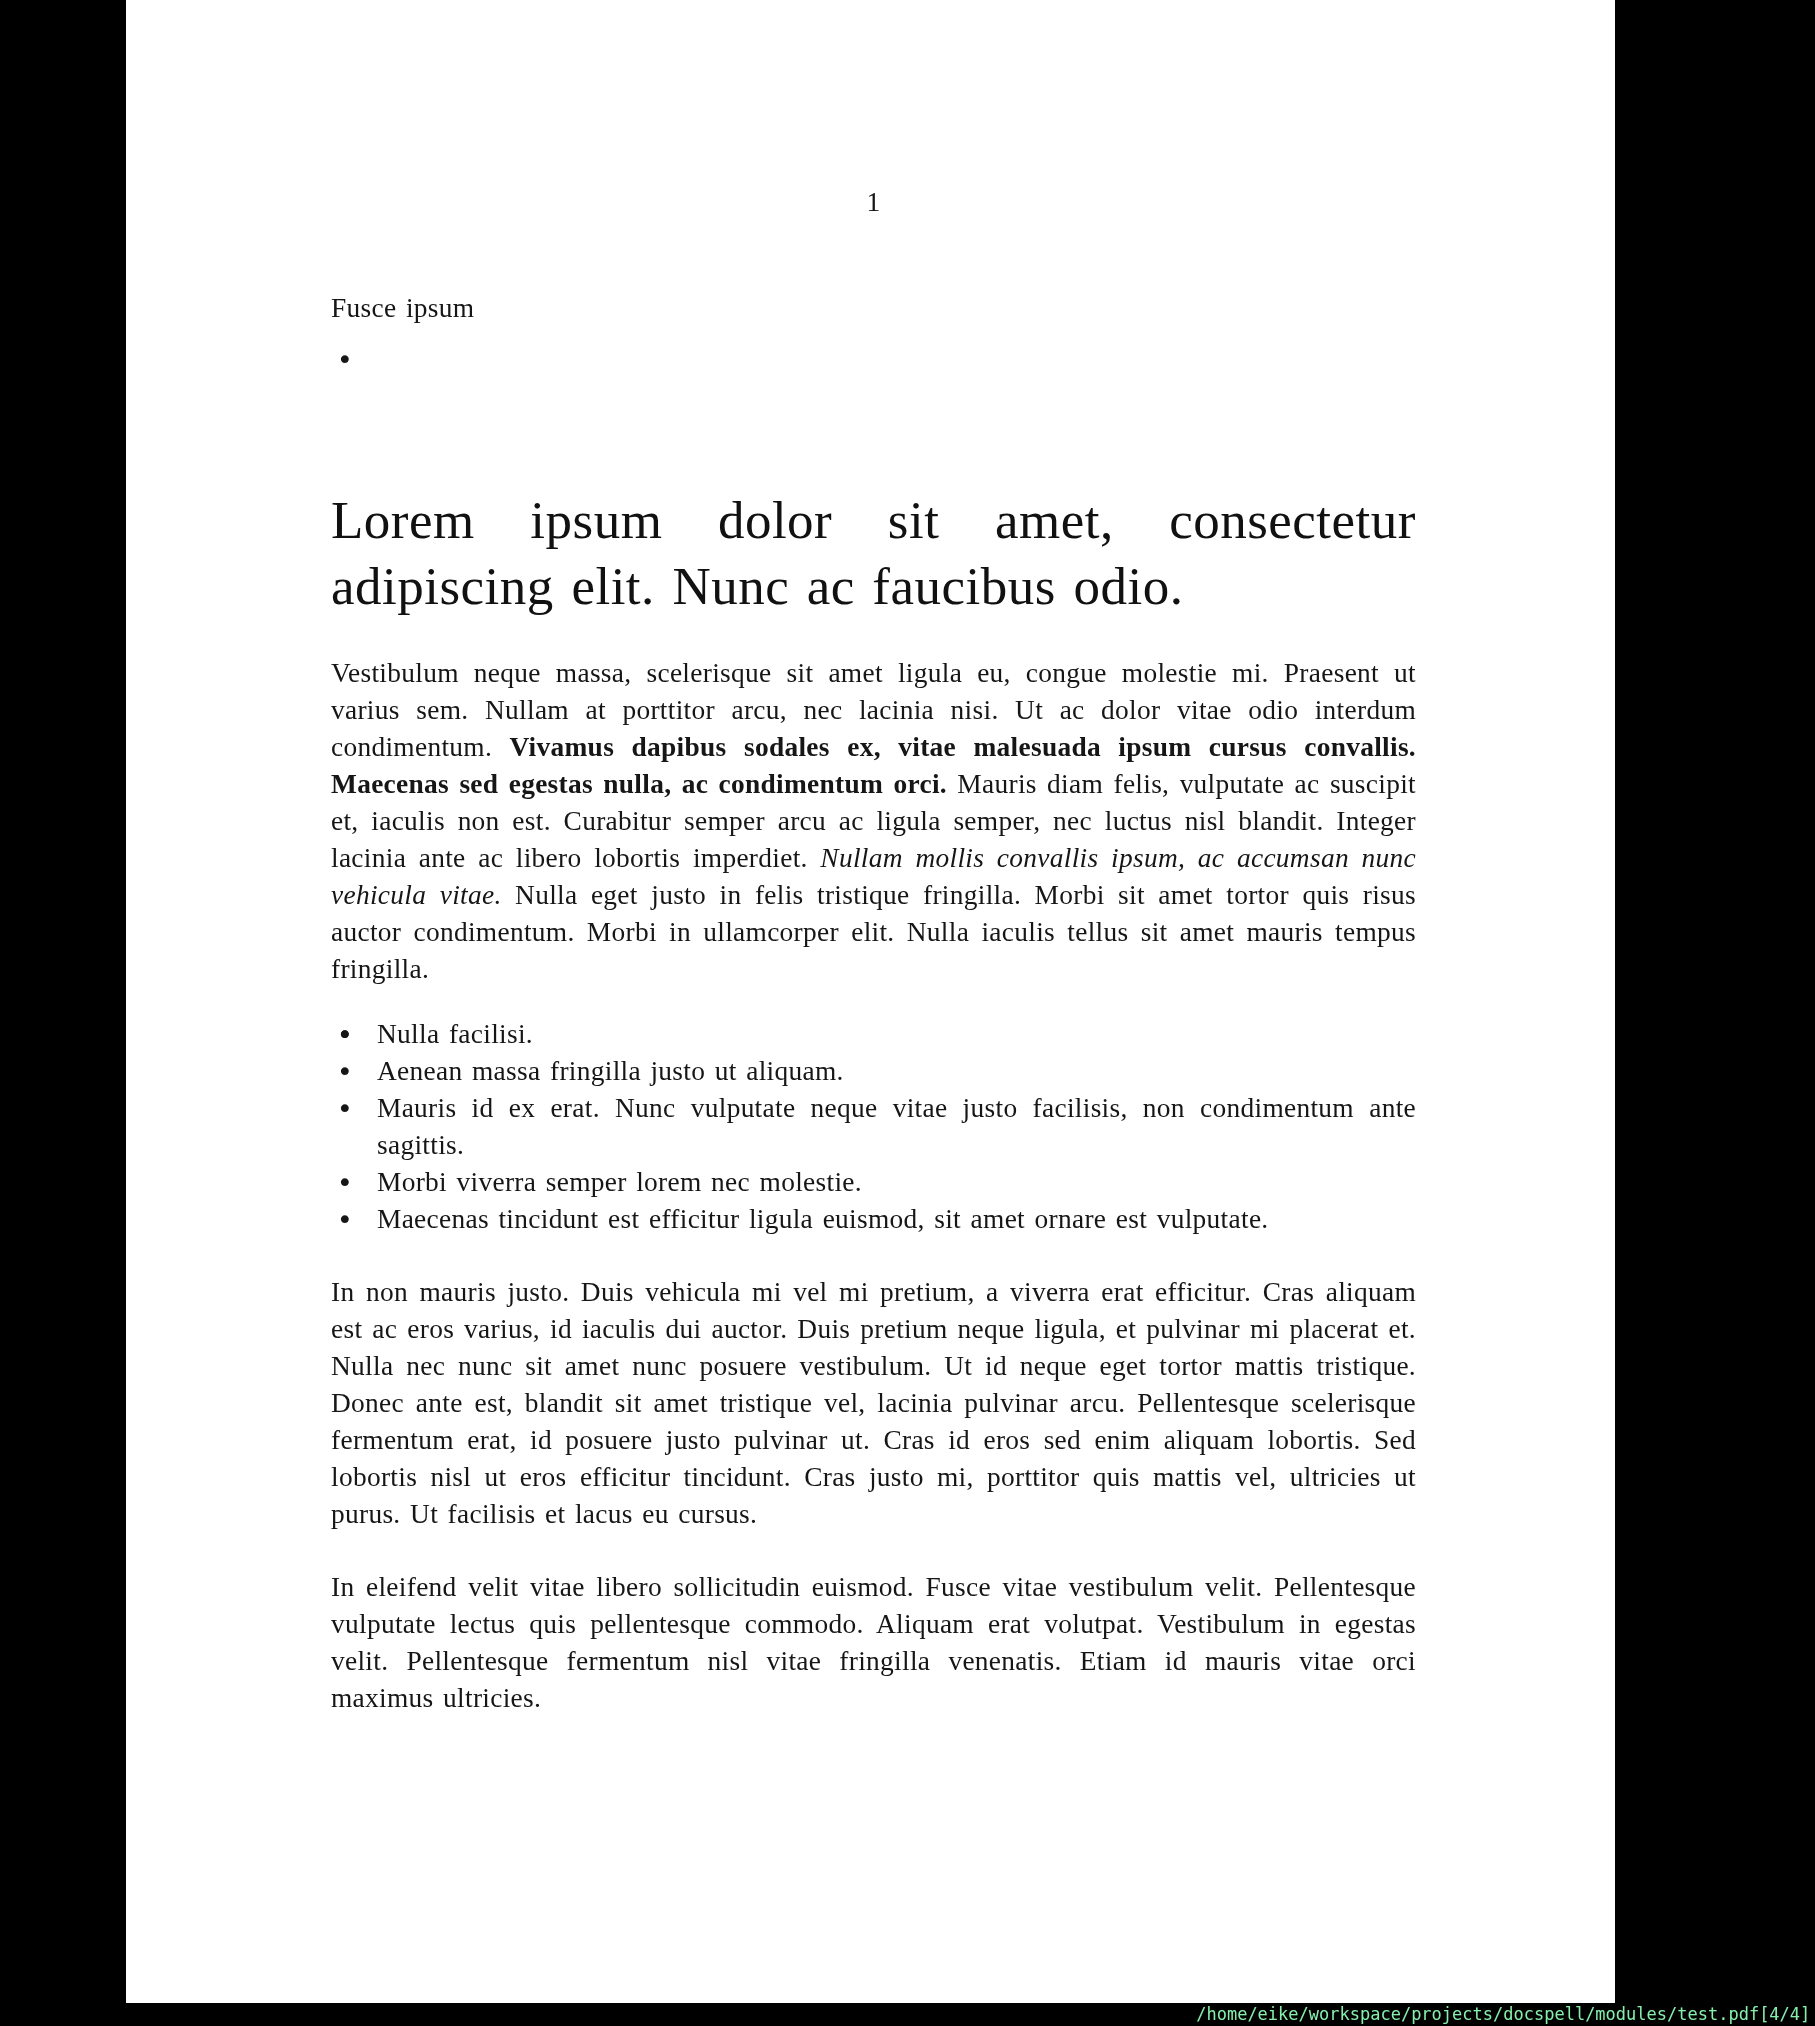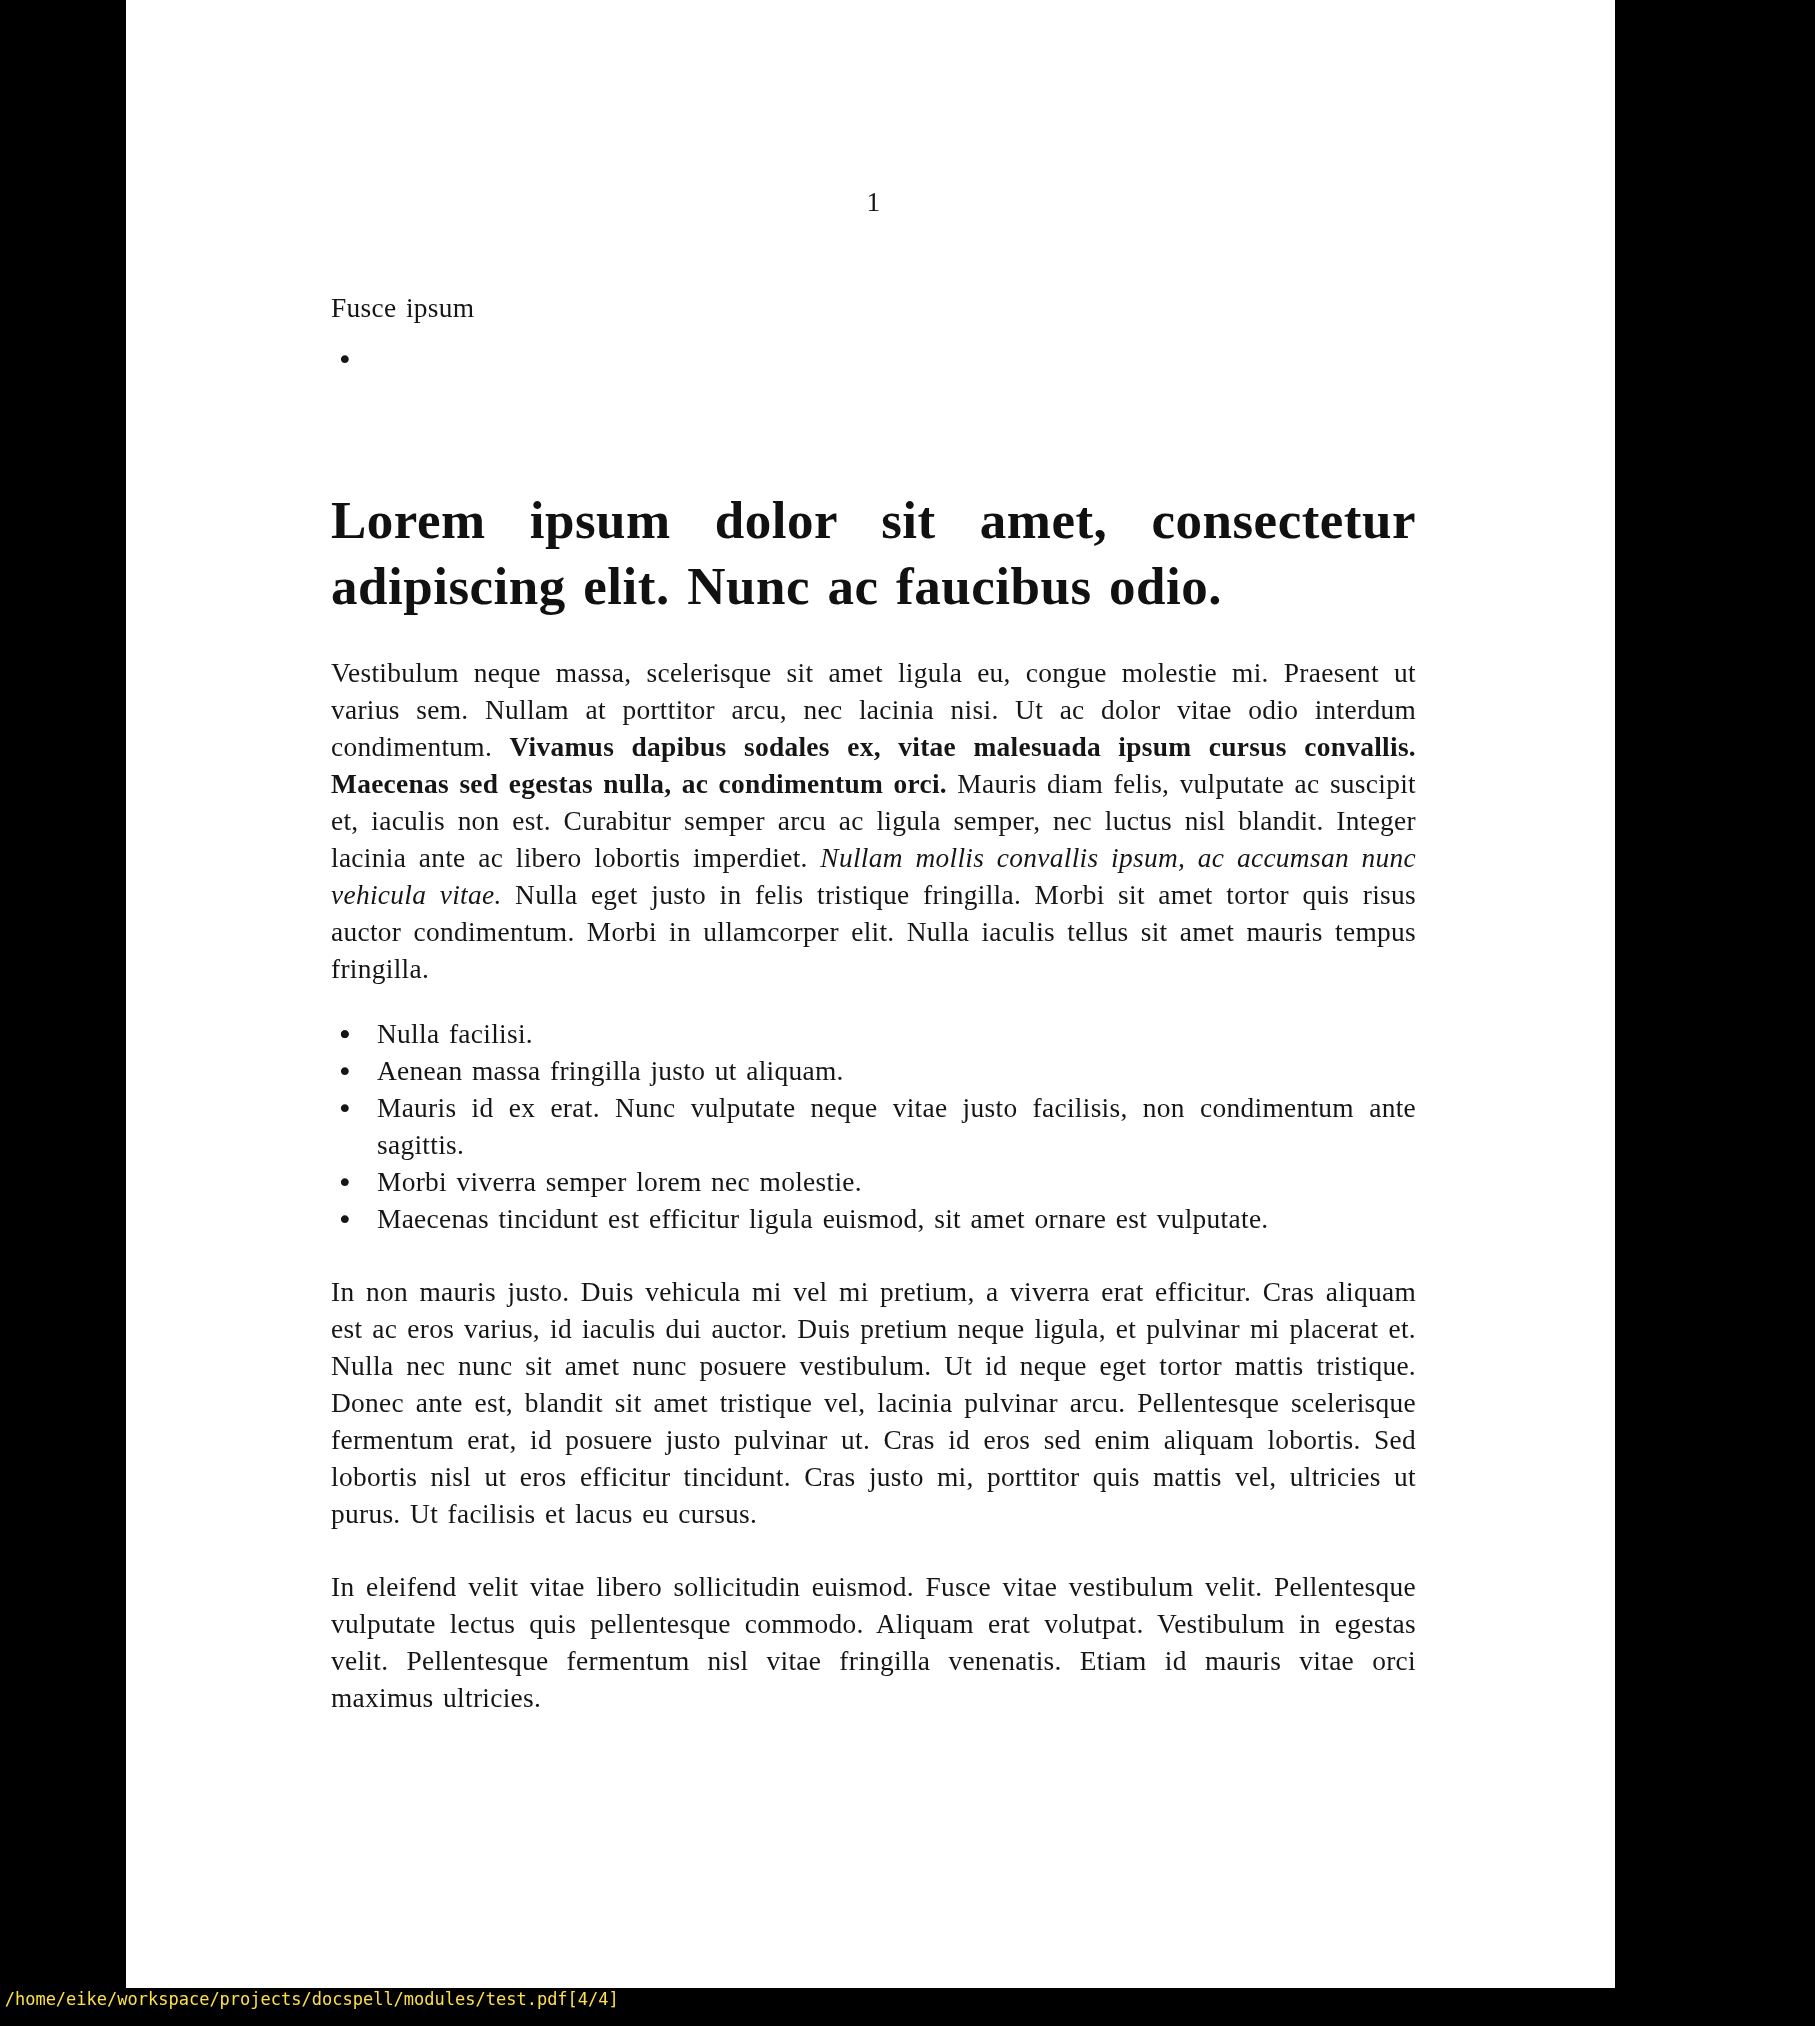--- a/index.html
+++ b/index.html
@@ -49,21 +49,21 @@
   }
   .lone-item {
     margin-top: 13.2px;
     padding-left: 5.7px;
     line-height: 37px;
   }
   h1.title {
     margin: 108px 0 0 0;
     font-size: 53px;
     line-height: 66px;
-    font-weight: bold;
+    font-weight: normal;
     letter-spacing: 0.5px;
     word-spacing: 3.8px;
     text-align: justify;
     color: #111111;
   }
   p.body {
     margin: 36px 0 0 0;
     text-align: justify;
   }
   p.p-first   { margin-top: 36px; }
@@ -85,28 +85,28 @@
     font-family: "DejaVu Sans", sans-serif;
   }
   ul.list li .bullet {
     position: absolute;
     left: 5.7px;
     top: 0;
   }
   .statusbar {
     position: absolute;
     left: 0; right: 0; bottom: 0;
-    height: 38px;
+    height: 23px;
     background: #000000;
-    color: #fde047;
+    color: #86efac;
     font-family: "DejaVu Sans Mono", "Liberation Mono", monospace;
     font-size: 17px;
     line-height: 23px;
     display: flex;
-    justify-content: flex-start;
+    justify-content: flex-end;
     padding: 0 4.7px;
     box-sizing: border-box;
     white-space: nowrap;
   }
 </style>
 </head>
 <body>
 
 <div class="viewport">
   <div class="page">

